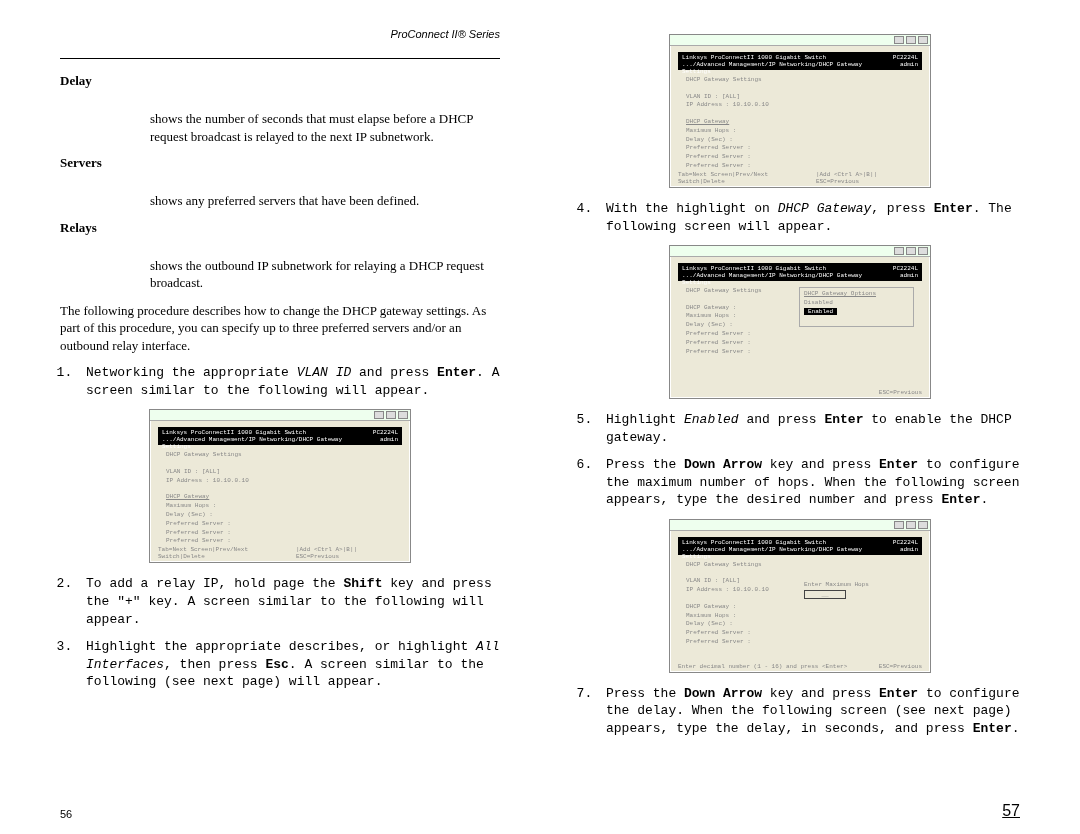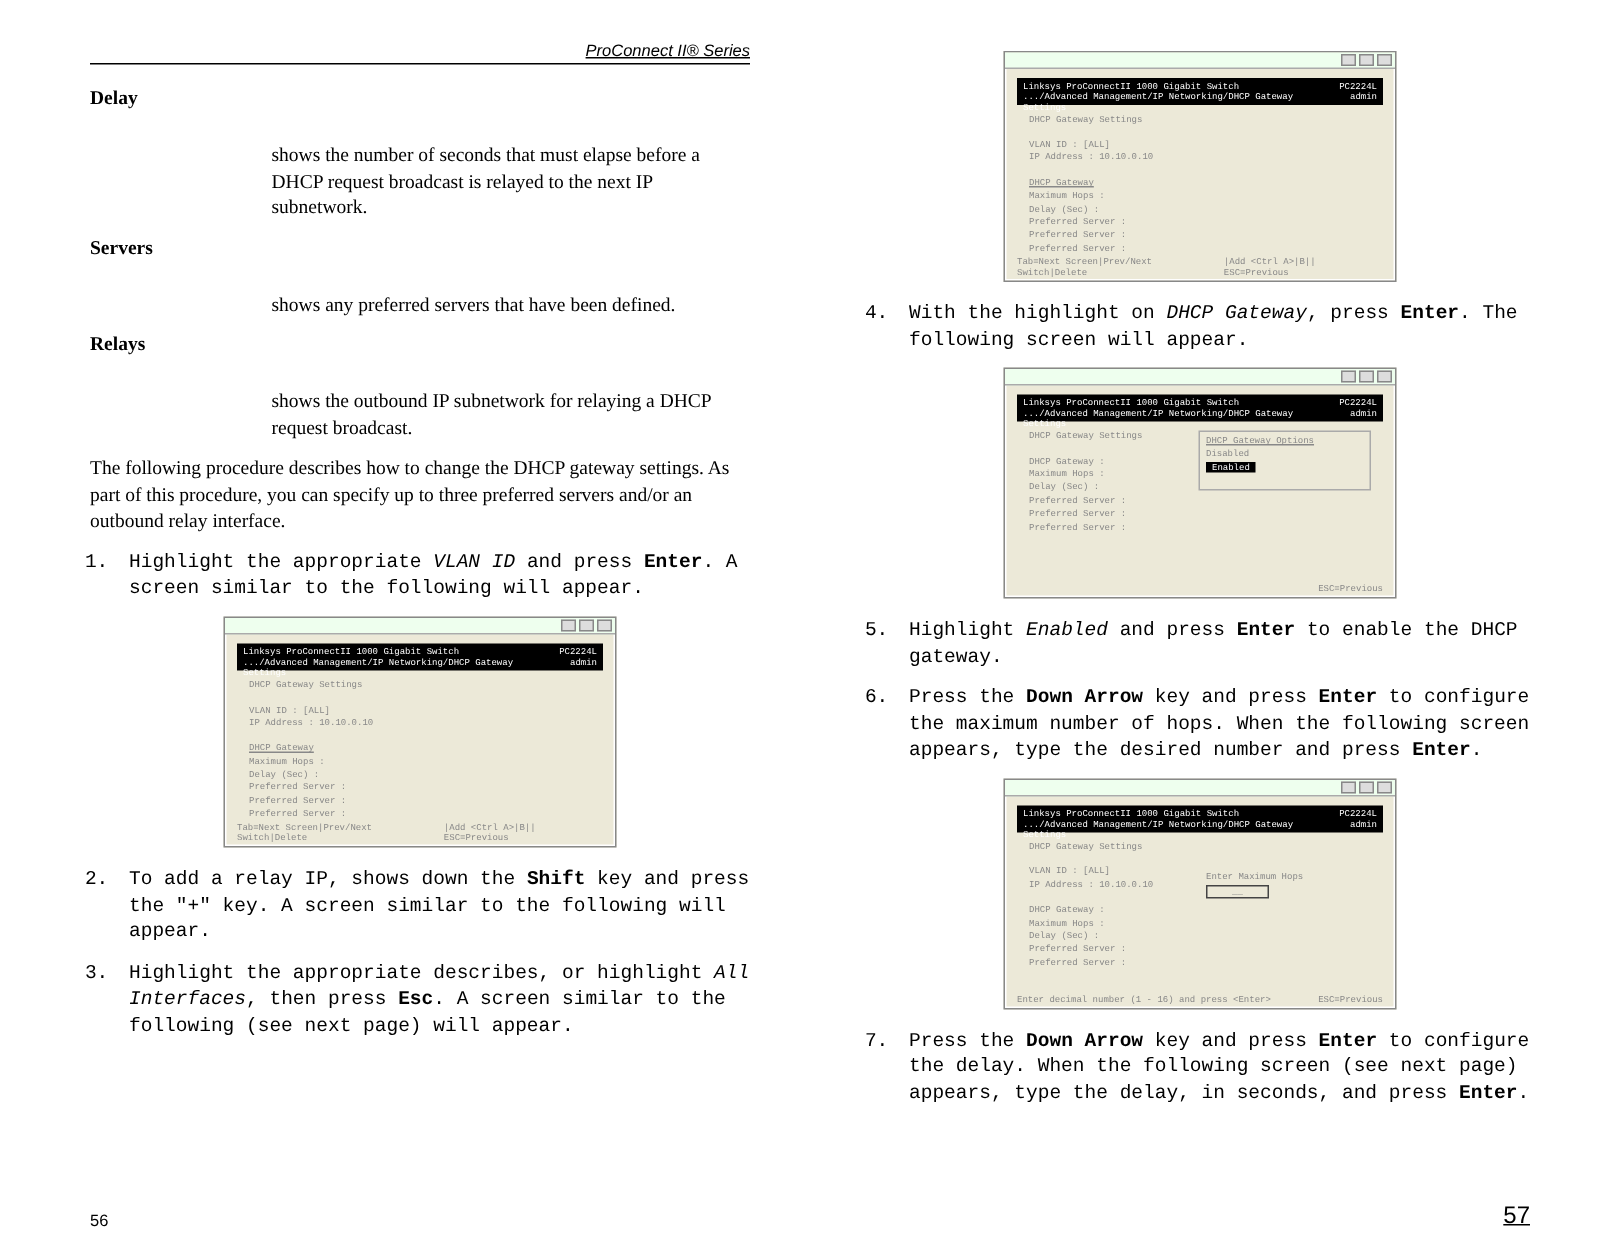--- a/index.html
+++ b/index.html
@@ -26,35 +26,34 @@
   }
   .page-left { padding-left: 60px; padding-right: 40px; }
   .page-right { padding-left: 40px; padding-right: 60px; }
 
   .header-left {
     text-align: right;
     font-style: italic;
     font-size: 11px;
     font-family: Arial, sans-serif;
     border-bottom: 1px solid #000;
-    padding-bottom: 2px;
+    padding-bottom: 18px;
     margin-bottom: 14px;
-    text-decoration: underline;
   }
   .header-right {
     text-align: left;
     font-style: italic;
     font-size: 11px;
     font-family: Arial, sans-serif;
     border-bottom: 1px solid #000;
     padding-bottom: 2px;
     margin-bottom: 14px;
   }
   .deflist { margin-bottom: 10px; }
-  .defrow { display: flex; margin-bottom: 10px; gap: 31px; }
+  .defrow { display: flex; margin-bottom: 10px; }
   .defterm { width: 90px; font-weight: bold; flex-shrink: 0; }
   .defdesc { flex: 1; line-height: 1.35; margin-top: 37px; }
   p { margin: 0 0 10px 0; line-height: 1.35; }
   ol { margin: 0; padding-left: 20px; }
   ol li { margin-bottom: 10px; line-height: 1.35; padding-left: 6px; font-family: Liberation Mono, monospace; }
   .b { font-weight: bold; }
   .i { font-style: italic; }
 
   .screenshot {
     width: 260px;
@@ -131,21 +130,21 @@
       <div class="defrow">
         <div class="defterm">Relays</div>
         <div class="defdesc">shows the outbound IP subnetwork for relaying a DHCP request broadcast.</div>
       </div>
     </div>
 
     <p>The following procedure describes how to change the DHCP gateway settings. As part of this procedure, you can specify up to three preferred servers and/or an outbound relay interface.</p>
 
     <ol start="1">
       <li>
-        <span>Highlight the appropriate </span><span class="i">VLAN ID</span><span> and press </span><span class="b">Enter</span><span>. A screen similar to the following will appear.</span>
+        <span>Networking the appropriate </span><span class="i">VLAN ID</span><span> and press </span><span class="b">Enter</span><span>. A screen similar to the following will appear.</span>
       </li>
     </ol>
 
     <div class="screenshot">
       <div class="ss-titlebar">
         <div class="ss-btn"></div>
         <div class="ss-btn"></div>
         <div class="ss-btn"></div>
       </div>
       <div class="ss-inner">
@@ -168,21 +167,21 @@
         </div>
       </div>
       <div class="ss-footer">
         <span>Tab=Next Screen|Prev/Next Switch|Delete</span>
         <span>|Add &lt;Ctrl A&gt;|B||  ESC=Previous</span>
       </div>
     </div>
 
     <ol start="2">
       <li>
-        <span>To add a relay IP, shows down the </span><span class="b">Shift</span><span> key and press the "+" key. A screen similar to the following will appear.</span>
+        <span>To add a relay IP, hold page the </span><span class="b">Shift</span><span> key and press the "+" key. A screen similar to the following will appear.</span>
       </li>
       <li>
         <span>Highlight the appropriate describes, or highlight </span><span class="i">All Interfaces</span><span>, then press </span><span class="b">Esc</span><span>. A screen similar to the following (see next page) will appear.</span>
       </li>
     </ol>
 
     <div class="page-num-left">56</div>
   </div>
 
   <div class="page page-right">

